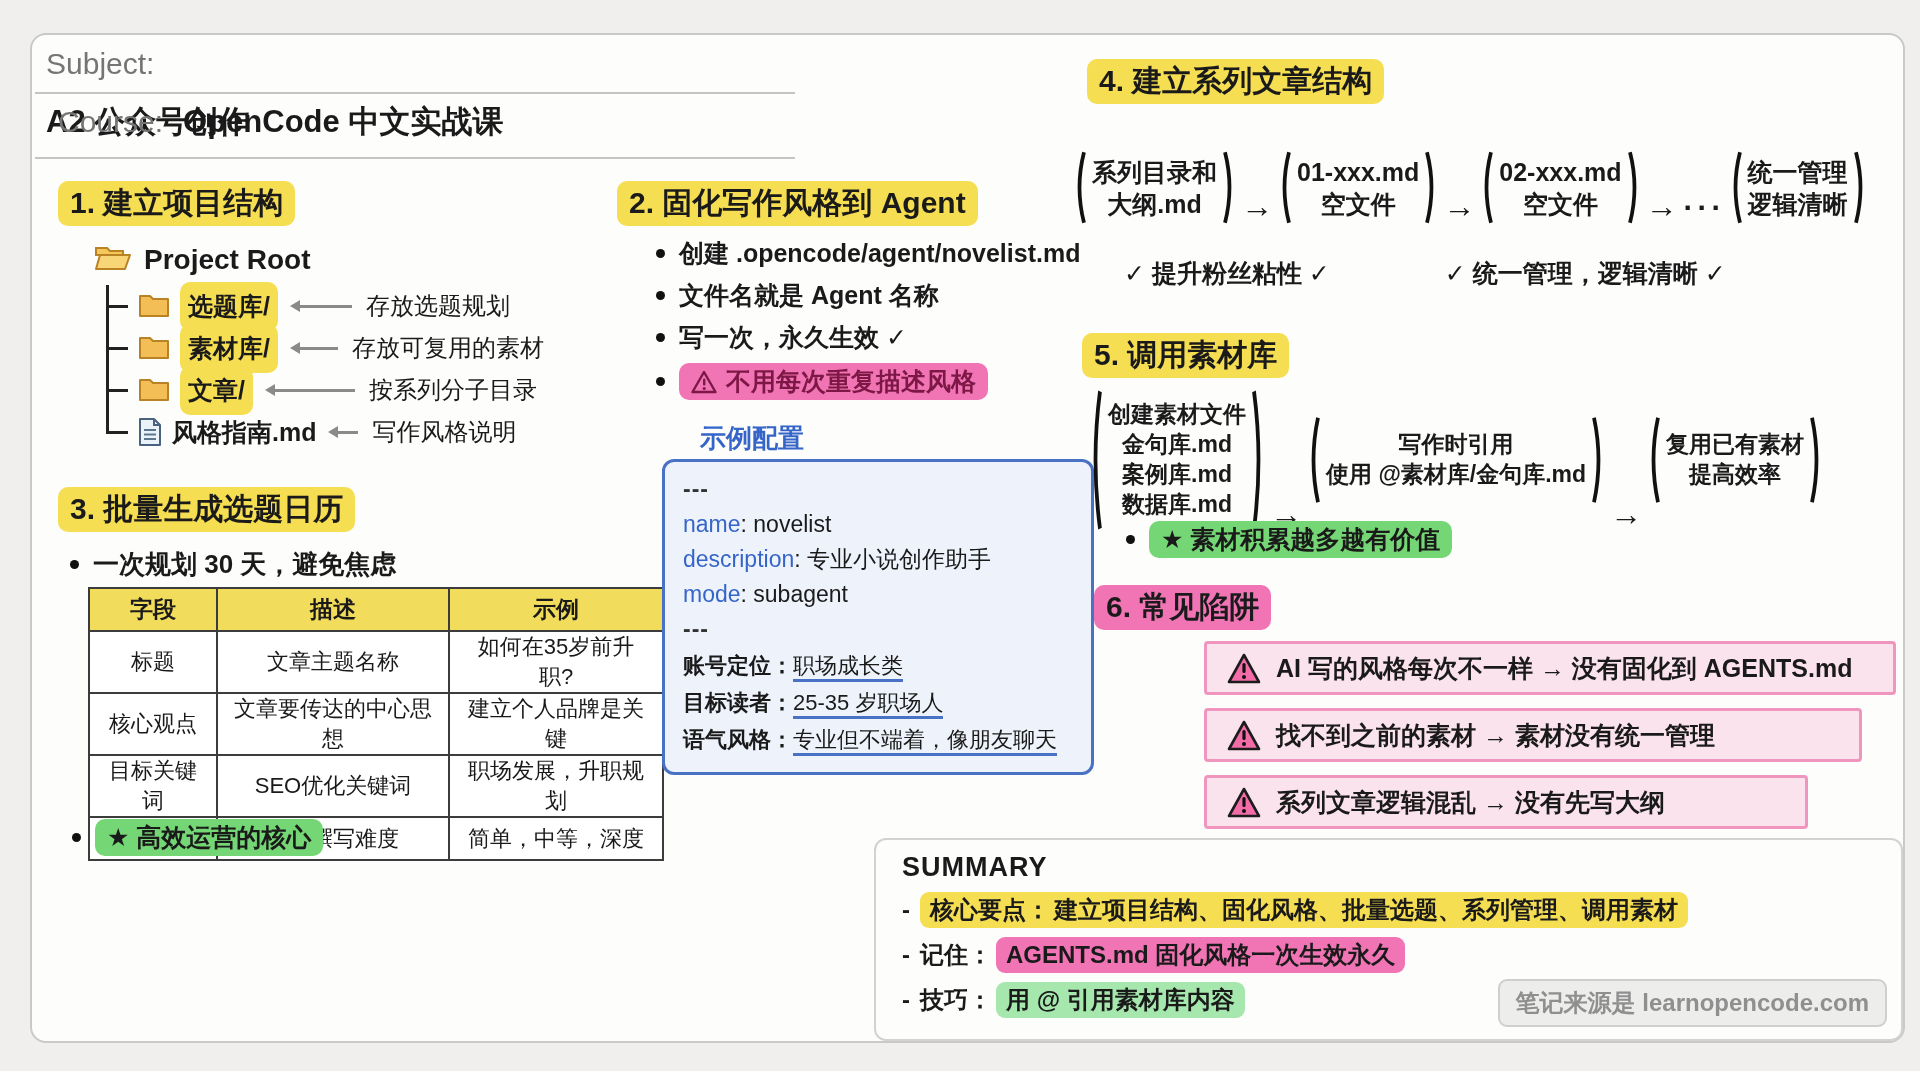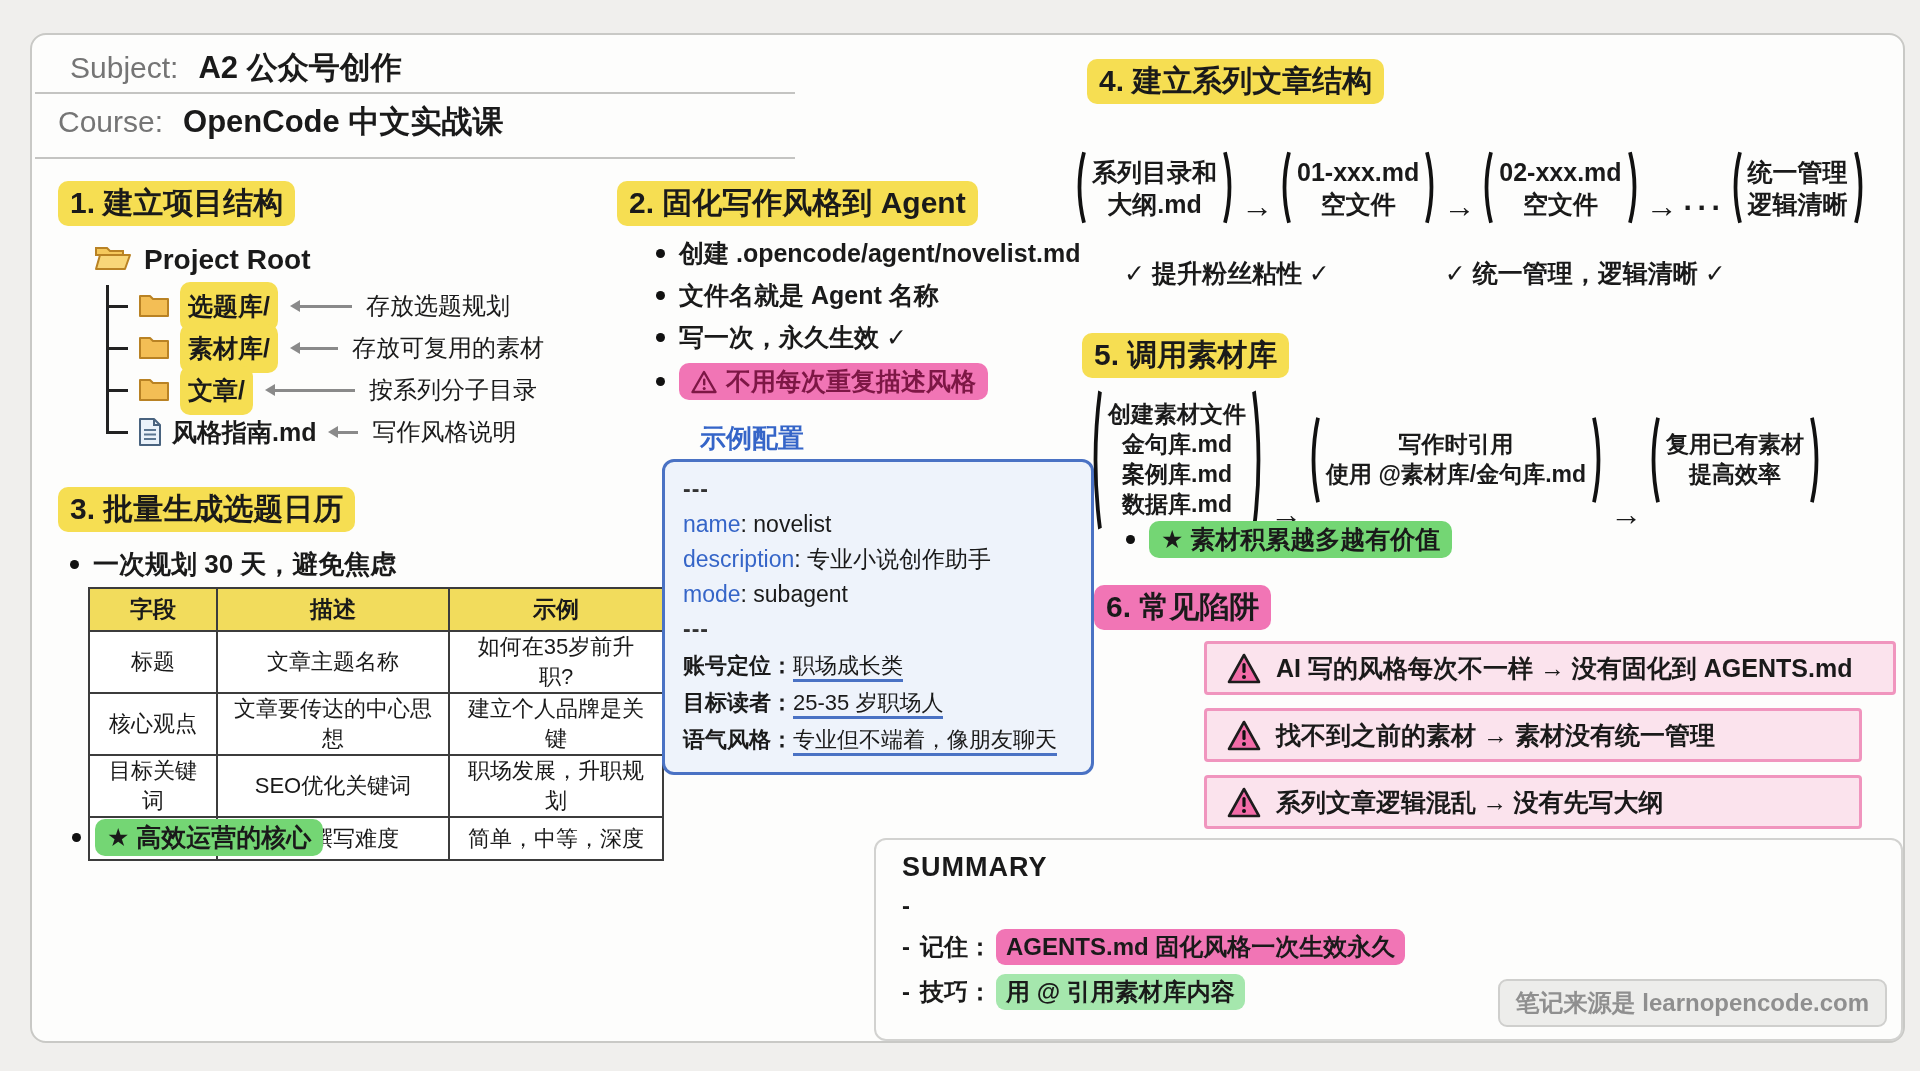--- a/index.html
+++ b/index.html
@@ -101,21 +101,21 @@
   .watermark {
     position:absolute; right:14px; bottom:12px; background:#EDEDEB; border:2px solid #CFCFCD;
     border-radius:9px; padding:6px 16px; color:#8f8f8f; font-size:24px; font-weight:bold;
   }
 </style>
 </head>
 <body>
 
 <div class="card">
 
-  <div class="abs hdr-row" style="left:38px; top:12px;">
+  <div class="abs hdr-row" style="left:14px; top:12px;flex-direction:column;">
     <span class="hdr-label">Subject:</span>
     <span class="hdr-value">A2 公众号创作</span>
   </div>
   <div class="divider" style="top:57px;"></div>
   <div class="abs hdr-row" style="left:26px; top:66px;">
     <span class="hdr-label">Course:</span>
     <span class="hdr-value">OpenCode 中文实战课</span>
   </div>
   <div class="divider" style="top:122px;"></div>
 
@@ -430,36 +430,39 @@
     <div class="warnbox" style="width:658px;">
       <span style="display:flex;">
         <svg width="34" height="31" viewBox="0 0 34 31">
             <path d="M17 2 L32 29 H2 Z" fill="#F26CA8" stroke="#1c1c1c" stroke-width="2.6" stroke-linejoin="round"></path>
             <rect x="15.4" y="10" width="3.2" height="10" rx="1.6" fill="#111"></rect>
             <circle cx="17" cy="24" r="2" fill="#111"></circle>
           </svg>
       </span>
       <span class="wtext">找不到之前的素材 → 素材没有统一管理</span>
     </div>
-    <div class="warnbox" style="width:658px;font-family:Liberation Serif, serif;">
+    <div class="warnbox" style="width:604px;">
       <span style="display:flex;">
         <svg width="34" height="31" viewBox="0 0 34 31">
             <path d="M17 2 L32 29 H2 Z" fill="#F26CA8" stroke="#1c1c1c" stroke-width="2.6" stroke-linejoin="round"></path>
             <rect x="15.4" y="10" width="3.2" height="10" rx="1.6" fill="#111"></rect>
             <circle cx="17" cy="24" r="2" fill="#111"></circle>
           </svg>
       </span>
       <span class="wtext">系列文章逻辑混乱 → 没有先写大纲</span>
     </div>
   </div>
 
   <div class="summary">
     <div class="sum-title">SUMMARY</div>
     <div class="sum-item">
       <span class="sum-dash">-</span>
+      <span class="sum-pill pill-yellow">
+        <span class="sum-label">核心要点：</span><span>建立项目结构、固化风格、批量选题、系列管理、调用素材</span>
+      </span>
     </div>
     <div class="sum-item">
       <span class="sum-dash">-</span>
       <span class="sum-label">记住：</span>
       <span class="sum-pill pill-pink">AGENTS.md 固化风格一次生效永久</span>
     </div>
     <div class="sum-item">
       <span class="sum-dash">-</span>
       <span class="sum-label">技巧：</span>
       <span class="sum-pill pill-greenlight">用 @ 引用素材库内容</span>

